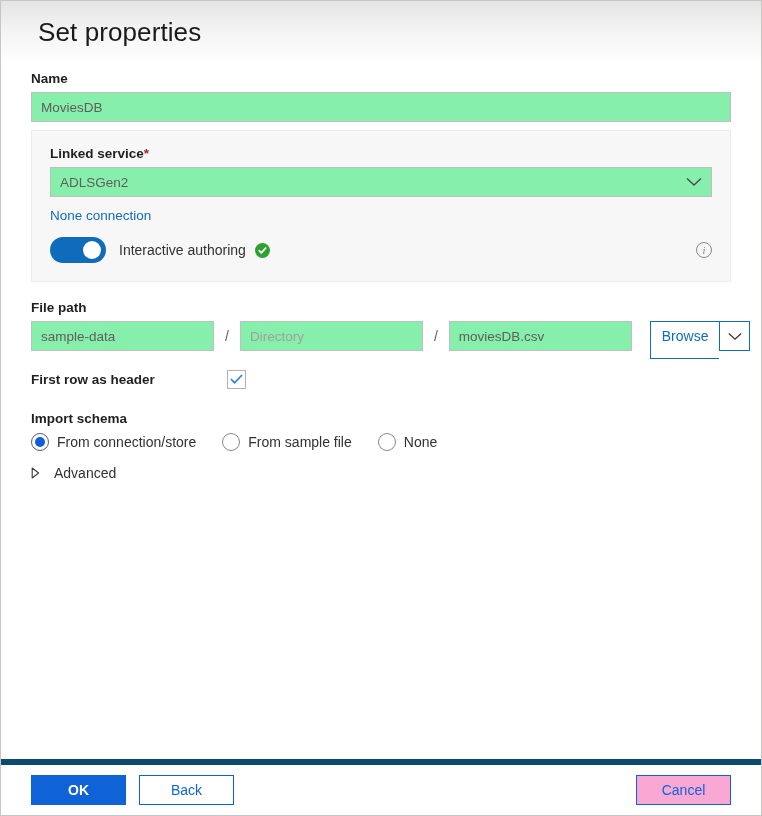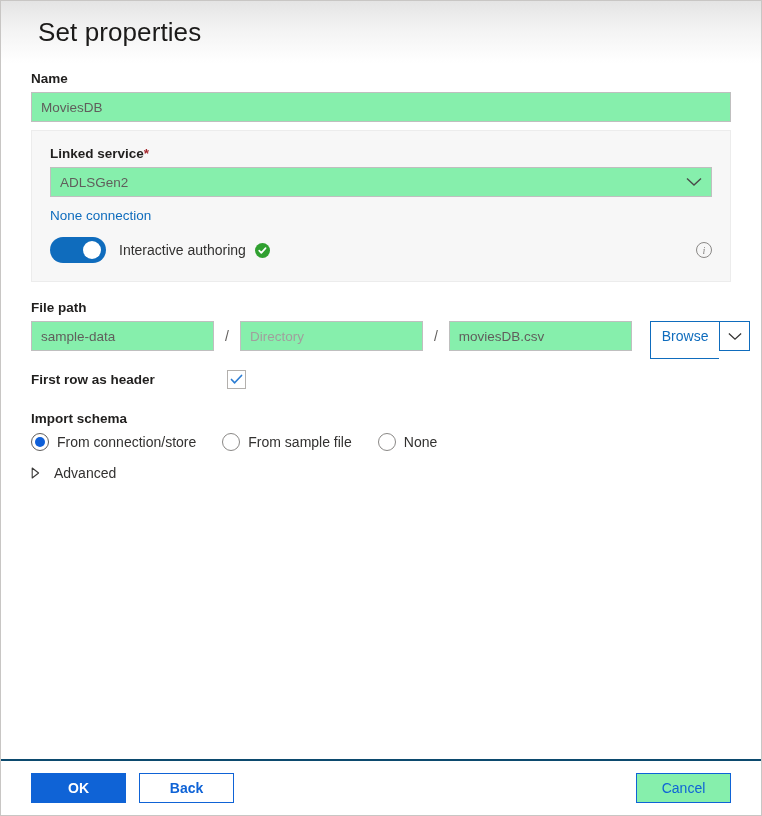--- a/index.html
+++ b/index.html
@@ -267,21 +267,21 @@
   .adv-text {
     margin-left: 11px;
     font-size: 14px;
     color: #323130;
   }
 
   
   .footer {
     flex: 0 0 56px;
     height: 56px;
-    border-top: 2px solid #0c4a6e;
+    border-top: 6px solid #0c4a6e;
     display: flex;
     align-items: center;
     padding: 0 30px;
     background: #ffffff;
   }
   .btn {
     font-family: "Liberation Sans", sans-serif;
     font-size: 14px;
     height: 30px;
     min-width: 95px;
@@ -294,24 +294,23 @@
     background: #0f63d6;
     border: 1px solid #0f63d6;
     color: #ffffff;
     font-weight: 600;
   }
   .btn-secondary {
     background: #ffffff;
     border: 1px solid #0f63d6;
     color: #0f63d6;
     margin-left: 13px;
-    font-weight: bold;
   }
   .btn-cancel {
-    background: #86efac;
+    background: #f9a8d4;
     border: 1px solid #0f63d6;
     color: #0f63d6;
     margin-left: auto;
   }
 </style>
 </head>
 <body>
 
 <div class="panel">
 

